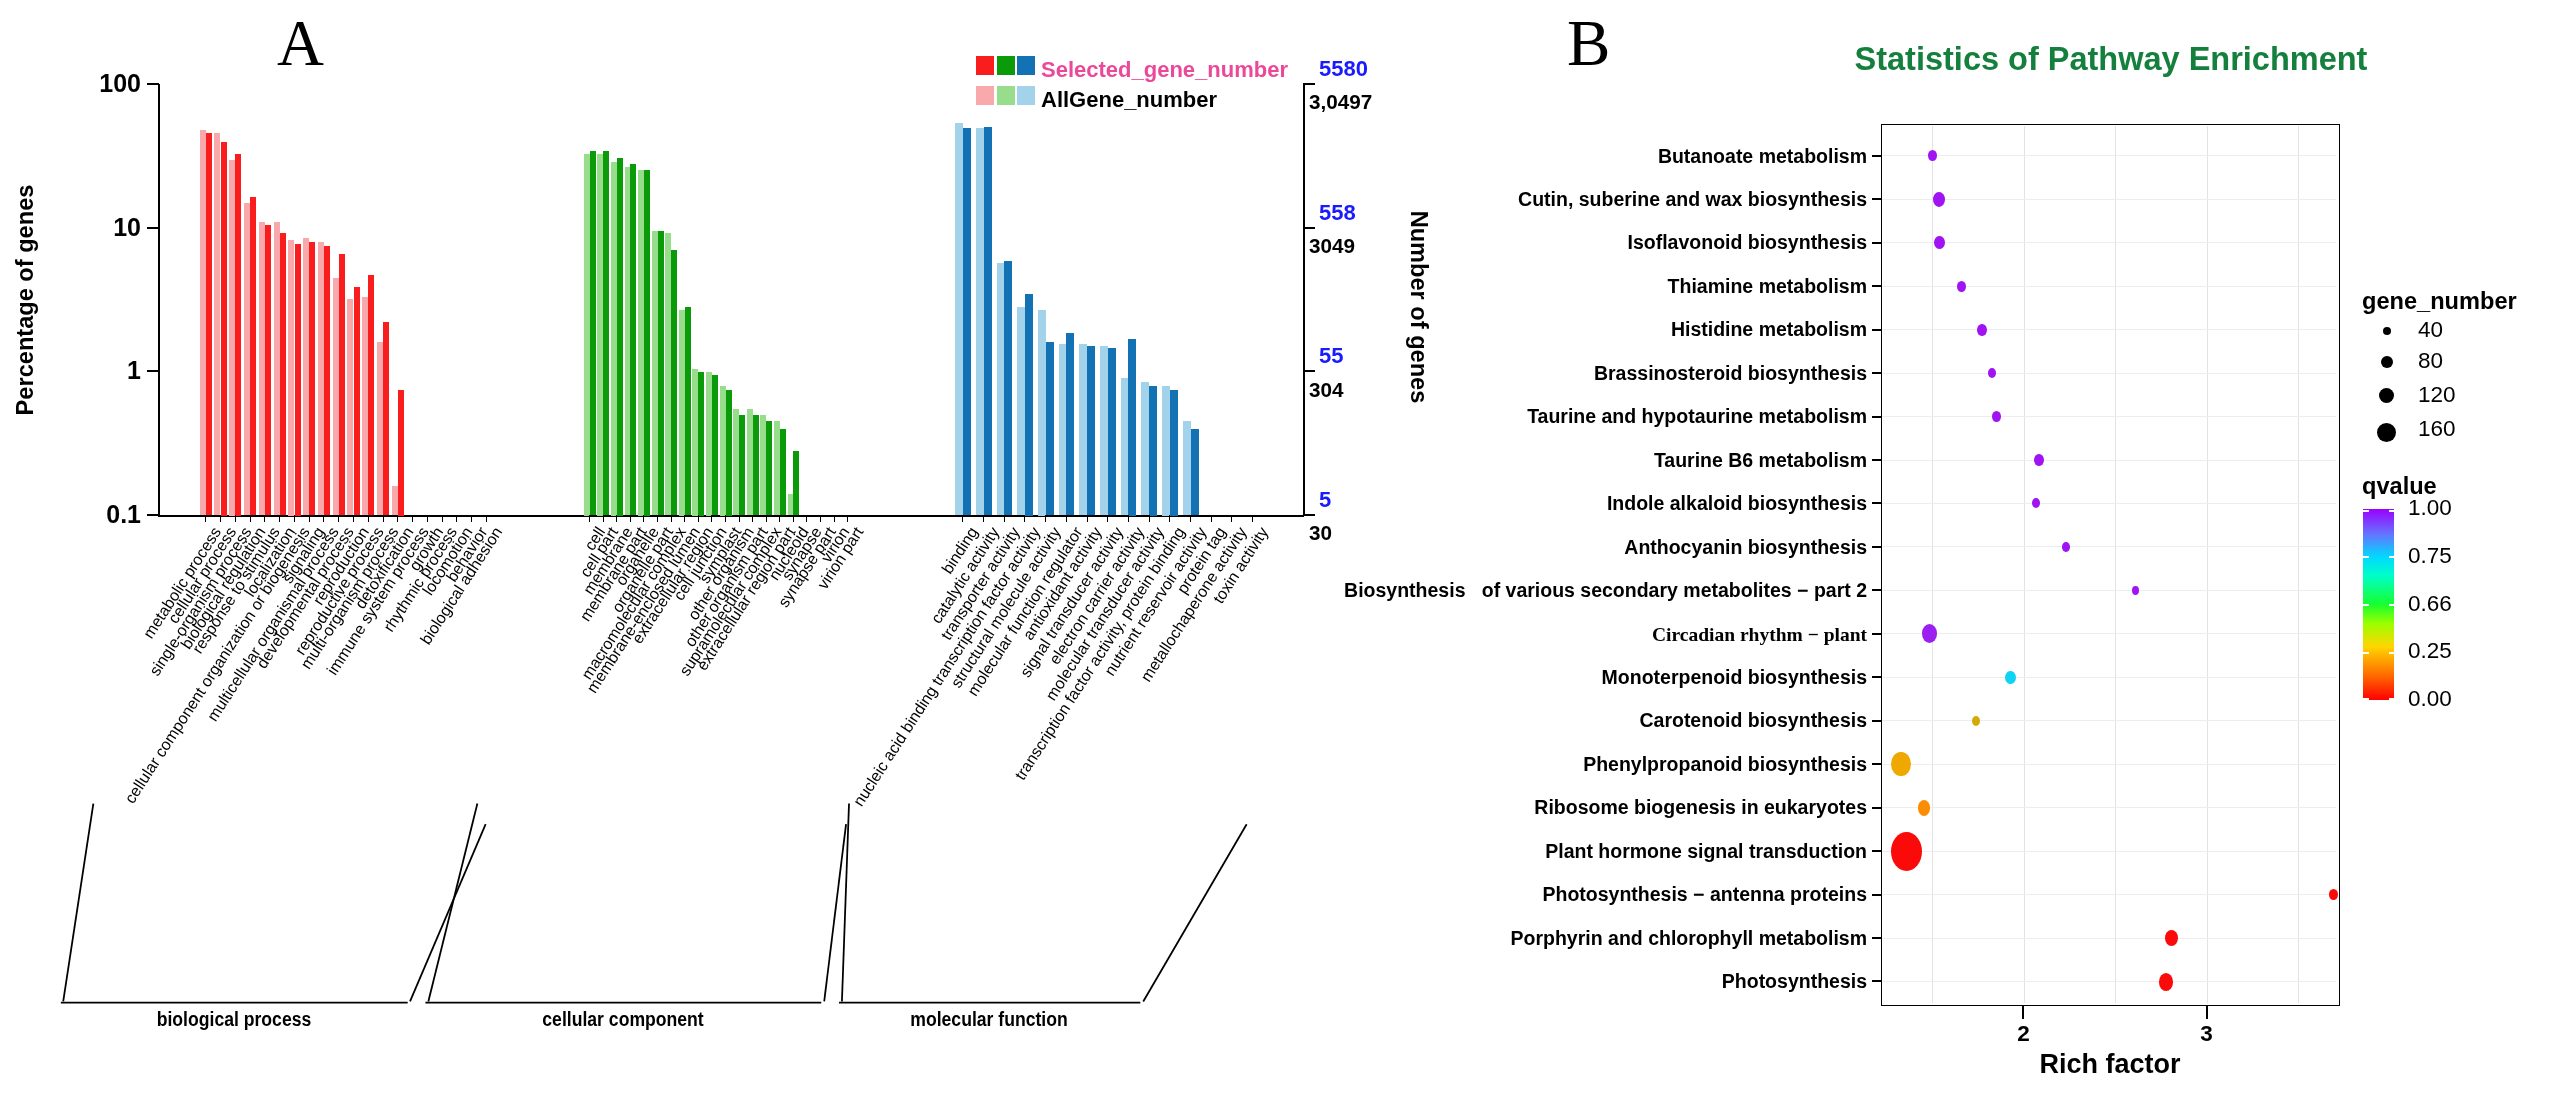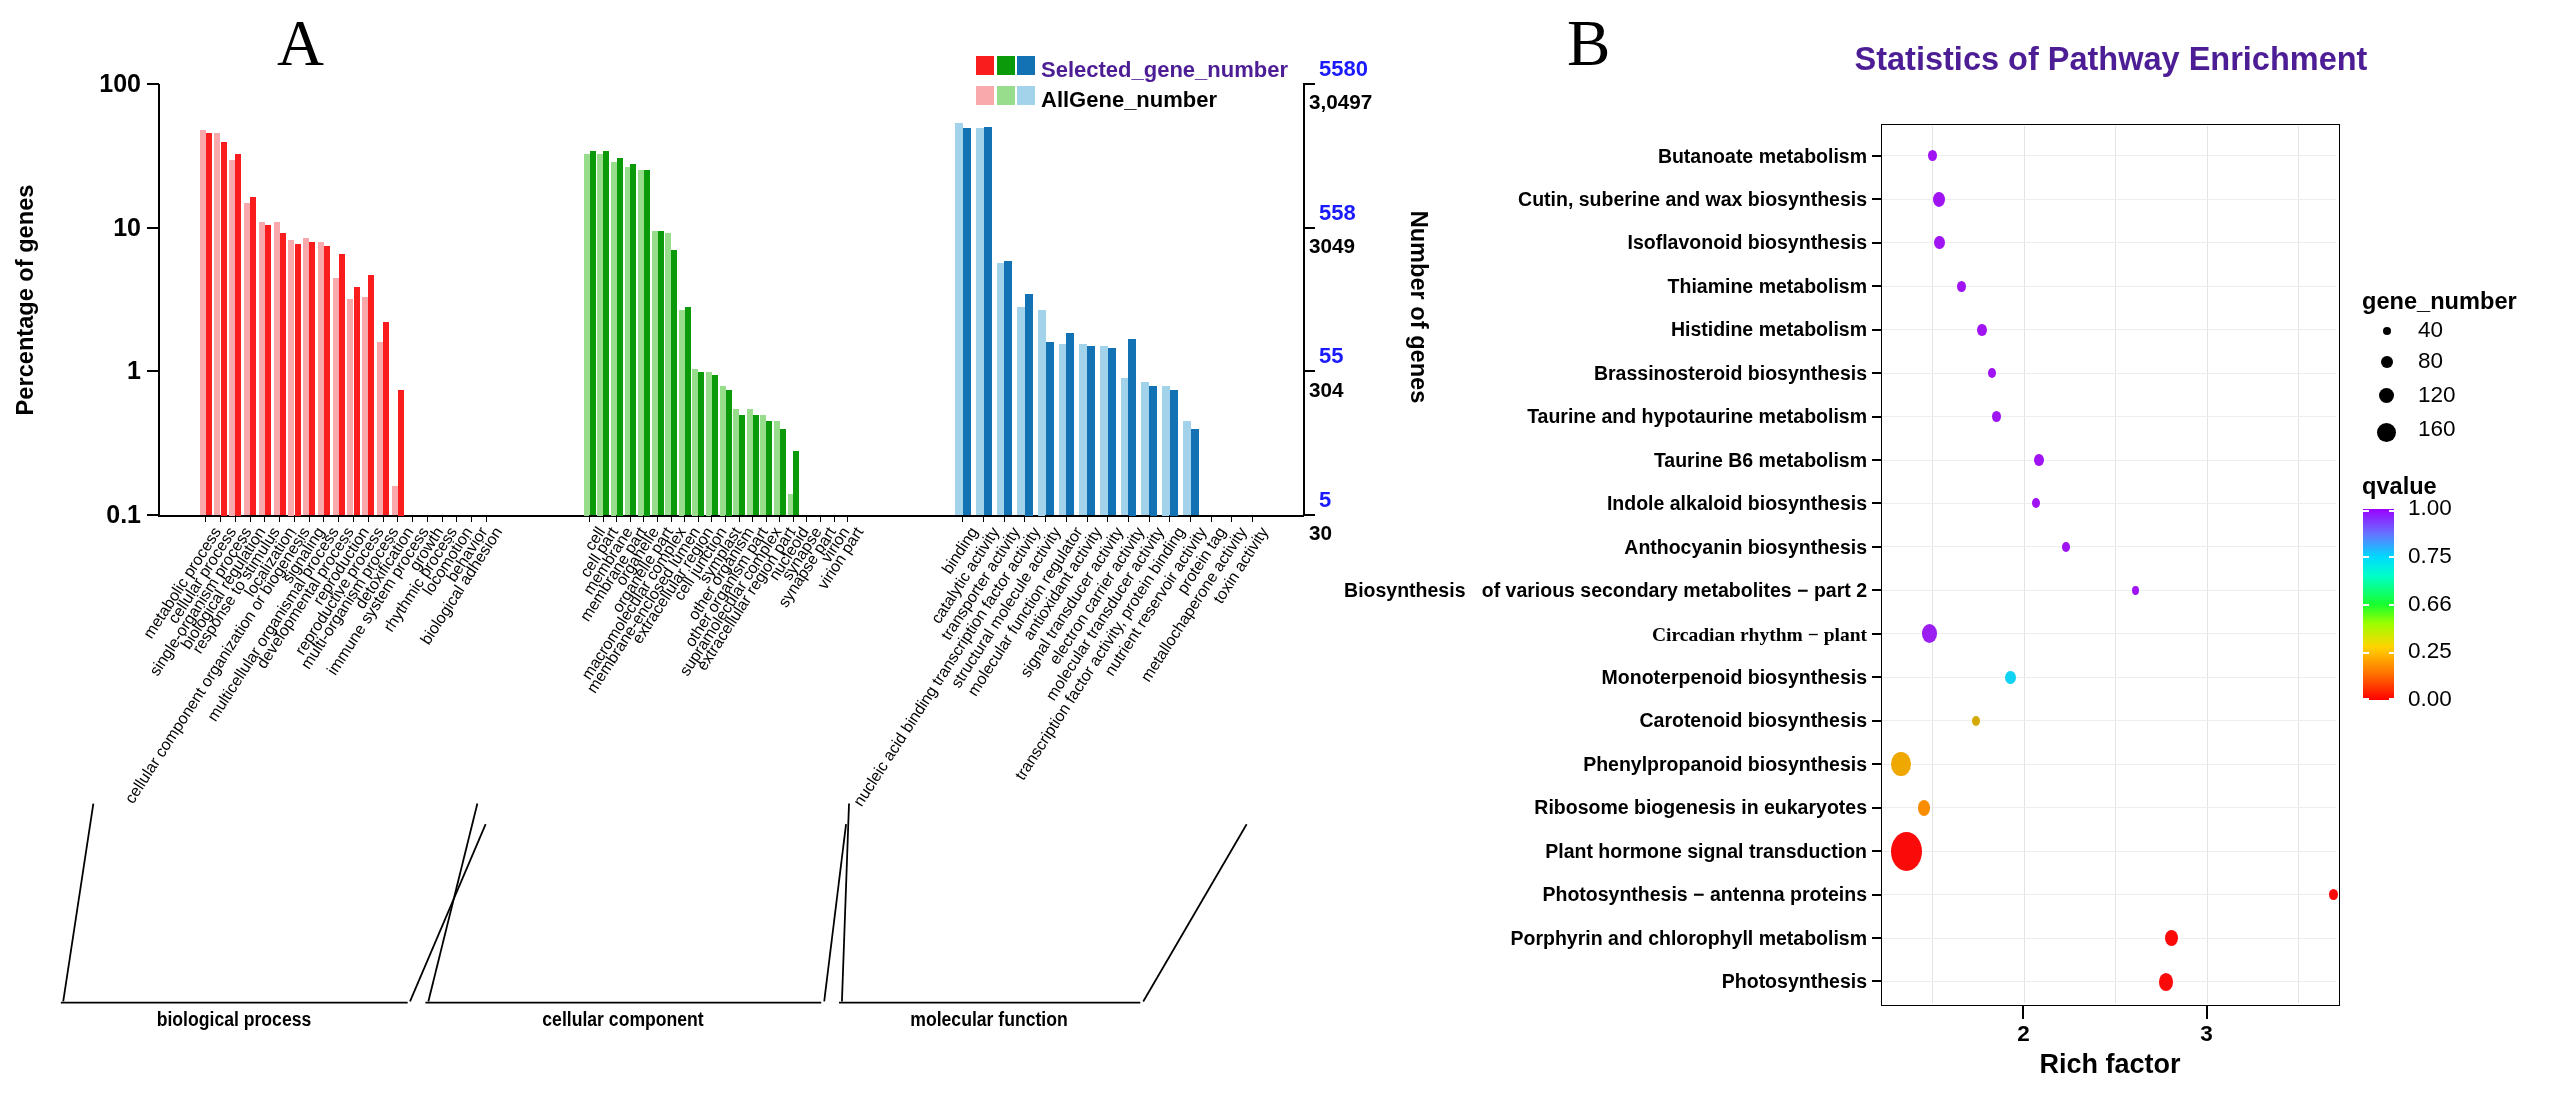--- a/index.html
+++ b/index.html
@@ -13,21 +13,21 @@
   .rot-lab{position:absolute;right:0;top:0;white-space:pre;font-size:16px;color:#000;
            transform-origin:100% 0;transform:rotate(-57deg);line-height:17.7px;}
   .vert-lab{position:absolute;white-space:pre;font-weight:bold;font-size:23.6px;color:#000;}
   .bar{position:absolute;}
   .cat-tick{position:absolute;width:1.2px;background:#000;}
   .raxis-num{position:absolute;font-weight:bold;white-space:pre;}
   .legend-swatch{position:absolute;width:17.7px;height:19px;}
   .legend-text{position:absolute;font-weight:bold;font-size:22px;white-space:pre;}
   .bracket-label{position:absolute;font-weight:bold;font-size:20px;white-space:pre;
                  transform:scaleX(.88);transform-origin:center;}
-  .b-title{position:absolute;font-weight:bold;font-size:32.5px;color:#4c1d95;text-align:center;white-space:pre;}
+  .b-title{position:absolute;font-weight:bold;font-size:32.5px;color:#15803d;text-align:center;white-space:pre;}
   .b-frame{position:absolute;border:1.8px solid #000;background:#fff;}
   .grid-h{position:absolute;height:1.2px;background:#ededed;}
   .grid-v{position:absolute;width:1.2px;background:#e3e3e3;}
   .b-ylab{position:absolute;font-weight:bold;font-size:19.5px;color:#000;white-space:pre;line-height:25px;}
   .b-ytick{position:absolute;width:8.9px;height:2.4px;background:#000;}
   .b-xtick{position:absolute;width:2.4px;height:13px;background:#000;}
   .b-xlab{position:absolute;font-weight:bold;font-size:22.5px;color:#000;text-align:center;}
   .dot{position:absolute;border-radius:50%;}
   .leg-title{position:absolute;font-weight:bold;font-size:23.6px;color:#000;white-space:pre;}
   .leg-num{position:absolute;font-size:22.5px;color:#000;white-space:pre;}
@@ -51,21 +51,21 @@
   <div class="abs axis-line" style="left:1303px;top:84px;width:1.8px;height:432px;"></div>
 
   <div class="rot-wrap" style="left:25px;top:300px;">
     <span class="vert-lab" style="transform:translate(-50%,-50%) rotate(-90deg);">Percentage of genes</span>
   </div>
   <div class="rot-wrap" style="left:1418px;top:307px;">
     <span class="vert-lab" style="transform:translate(-50%,-50%) rotate(90deg);">Number of genes</span>
   </div>
 
   <div id="a-legend">
-    <span class="legend-text" style="left: 1041px; top: 57px; color: #4c1d95; text-align: center;">Selected_gene_number</span>
+    <span class="legend-text" style="left: 1041px; top: 57px; color: #ec4899; text-align: center;">Selected_gene_number</span>
     <span class="legend-text" style="left:1041px;top:87px;color:#000;">AllGene_number</span>
   <div class="legend-swatch" style="left:976px;top:56px;background:#f91d1d;"></div>
       <div class="legend-swatch" style="left:997px;top:56px;background:#0a9a0a;"></div>
       <div class="legend-swatch" style="left:1017px;top:56px;background:#1272b4;"></div>
       <div class="legend-swatch" style="left:976px;top:86px;background:#f9a8ab;"></div>
       <div class="legend-swatch" style="left:997px;top:86px;background:#97dd8b;"></div>
       <div class="legend-swatch" style="left:1017px;top:86px;background:#a3d3ea;"></div>
     </div>
 
   <div id="a-yticks">

